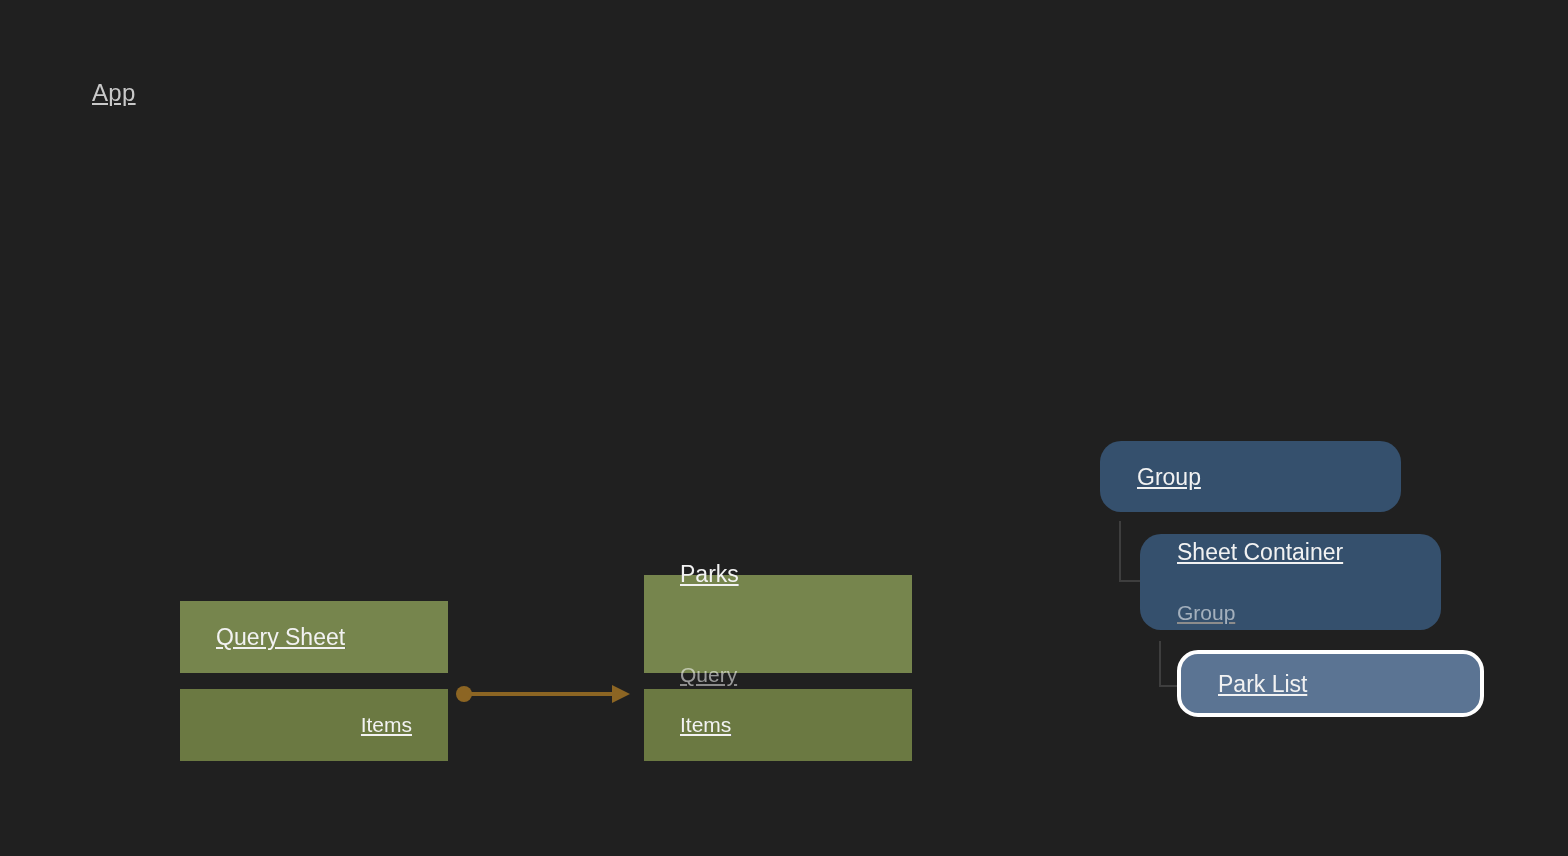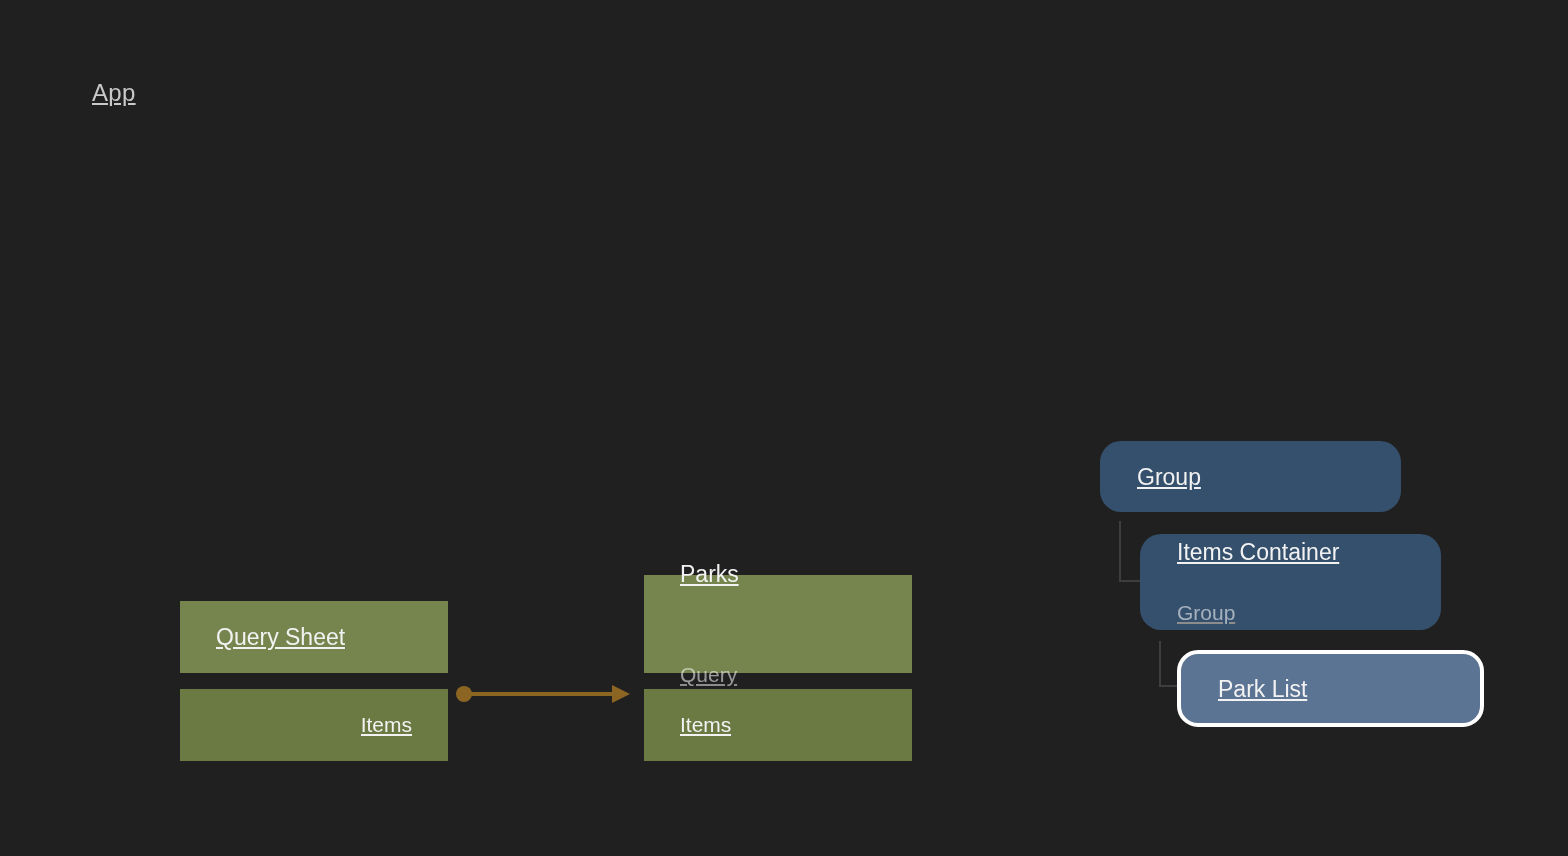--- a/index.html
+++ b/index.html
@@ -93,21 +93,21 @@
     background: #35506d;
     display: flex;
     flex-direction: column;
     justify-content: center;
     padding-left: 21px;
     border-radius: 21px;
   }
   #group { left: 1036px; top: 377px; width: 301px; height: 71px; }
   #list-container { left: 1076px; top: 470px; width: 301px; height: 96px; }
   #park-list {
-    left: 1113px; top: 586px; width: 307px; height: 77px;
+    left: 1113px; top: 586px; width: 307px; height: 67px;
     background: #5b7493;
     border: 4px solid #ffffff;
   }
 
   
   .tree-line { position: absolute; background: #3e3e3e; }
   #elbow1-v { left: 1055px; top: 457px; width: 2px; height: 61px; }
   #elbow1-h { left: 1055px; top: 516px; width: 21px; height: 2px; }
   #elbow2-v { left: 1095px; top: 577px; width: 2px; height: 46px; }
   #elbow2-h { left: 1095px; top: 621px; width: 18px; height: 2px; }
@@ -143,21 +143,21 @@
   </div>
 
   <div class="node blue-node" id="group">
     <div class="n-title">Group</div>
   </div>
 
   <div class="tree-line" id="elbow1-v"></div>
   <div class="tree-line" id="elbow1-h"></div>
 
   <div class="node blue-node" id="list-container">
-    <div class="n-title">Items Container</div>
+    <div class="n-title">Sheet Container</div>
     <div class="n-subtitle">Group</div>
   </div>
 
   <div class="tree-line" id="elbow2-v"></div>
   <div class="tree-line" id="elbow2-h"></div>
 
   <div class="node blue-node" id="park-list">
     <div class="n-title">Park List</div>
   </div>
 

